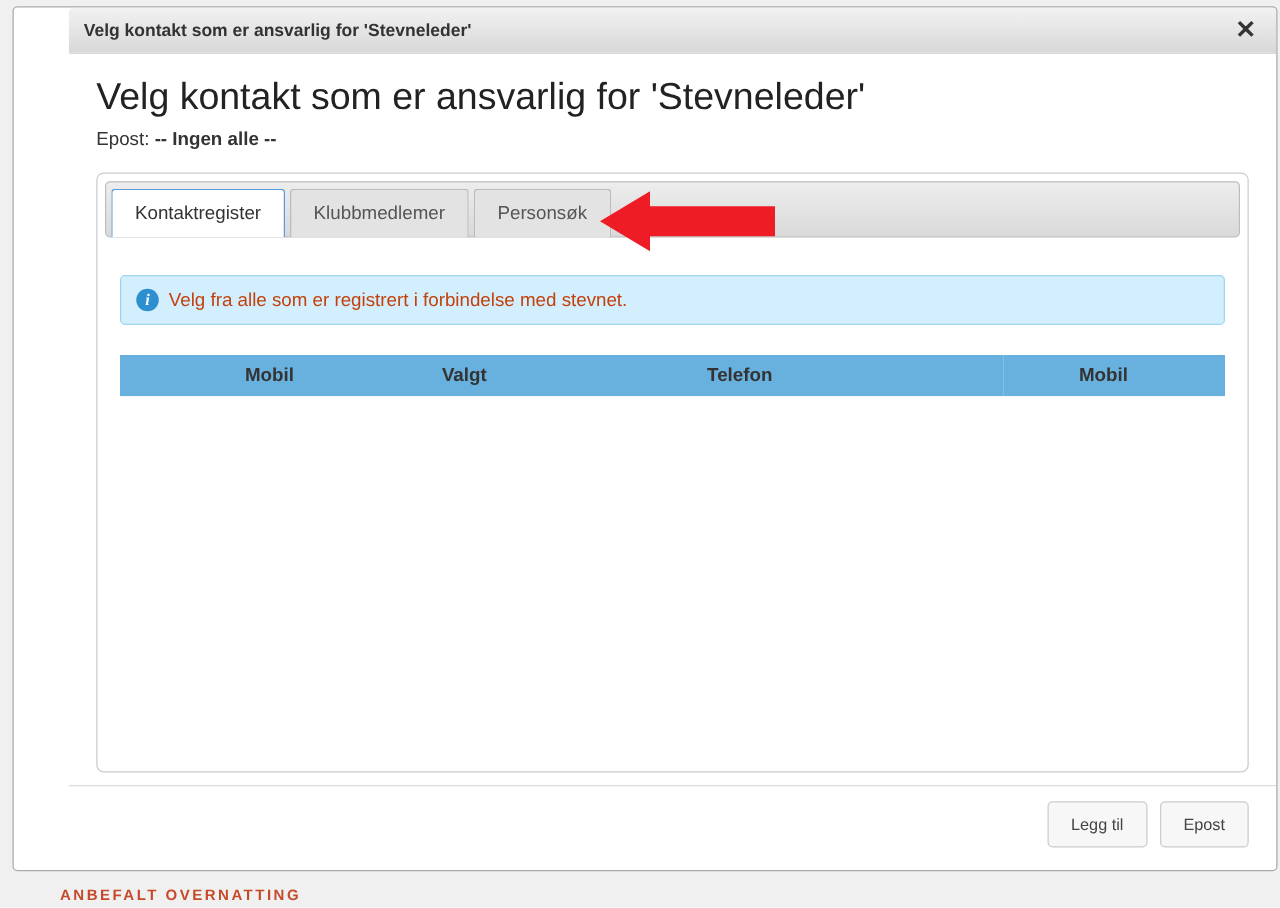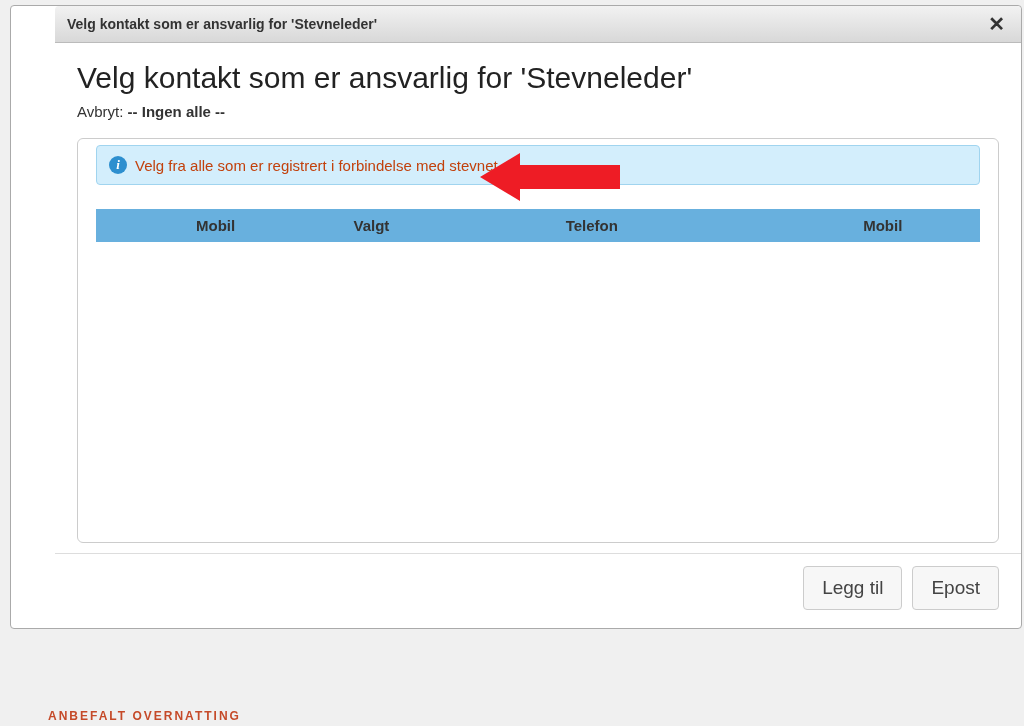--- a/index.html
+++ b/index.html
@@ -156,21 +156,21 @@
       padding: 12px 22px 18px 22px;
       display: flex;
       justify-content: flex-end;
       gap: 10px;
     }
     .btn {
       background: #f7f7f7;
       border: 1px solid #ccc;
       border-radius: 4px;
       padding: 10px 18px;
-      font-size: 19px;
+      font-size: 13px;
       color: #444;
       cursor: pointer;
     }
     .red-arrow {
       position: absolute;
       top: 149px;
       left: 480px;
       z-index: 10;
       pointer-events: none;
     }
@@ -192,24 +192,29 @@
 
 <div class="dialog">
   <div class="dialog-titlebar">
     <span class="dialog-title">Velg kontakt som er ansvarlig for 'Stevneleder'</span>
     <span class="dialog-close">✕</span>
   </div>
 
   <div class="dialog-body">
     <h1 class="page-heading">Velg kontakt som er ansvarlig for 'Stevneleder'</h1>
     <div class="selected-line">
-      <span>Avbryt: </span><span class="selected-value">-- Ingen alle --</span>
+      <span>Epost: </span><span class="selected-value">-- Ingen alle --</span>
     </div>
 
     <div class="tabs-container">
+      <div class="tabs-nav">
+        <div class="tab active">Kontaktregister</div>
+        <div class="tab">Klubbmedlemer</div>
+        <div class="tab">Personsøk</div>
+      </div>
 
       <div class="tab-content">
         <div class="info-box">
           <div class="info-icon">i</div>
           <div class="info-text">Velg fra alle som er registrert i forbindelse med stevnet.</div>
         </div>
 
         <table class="data-table">
           <thead>
             <tr>

